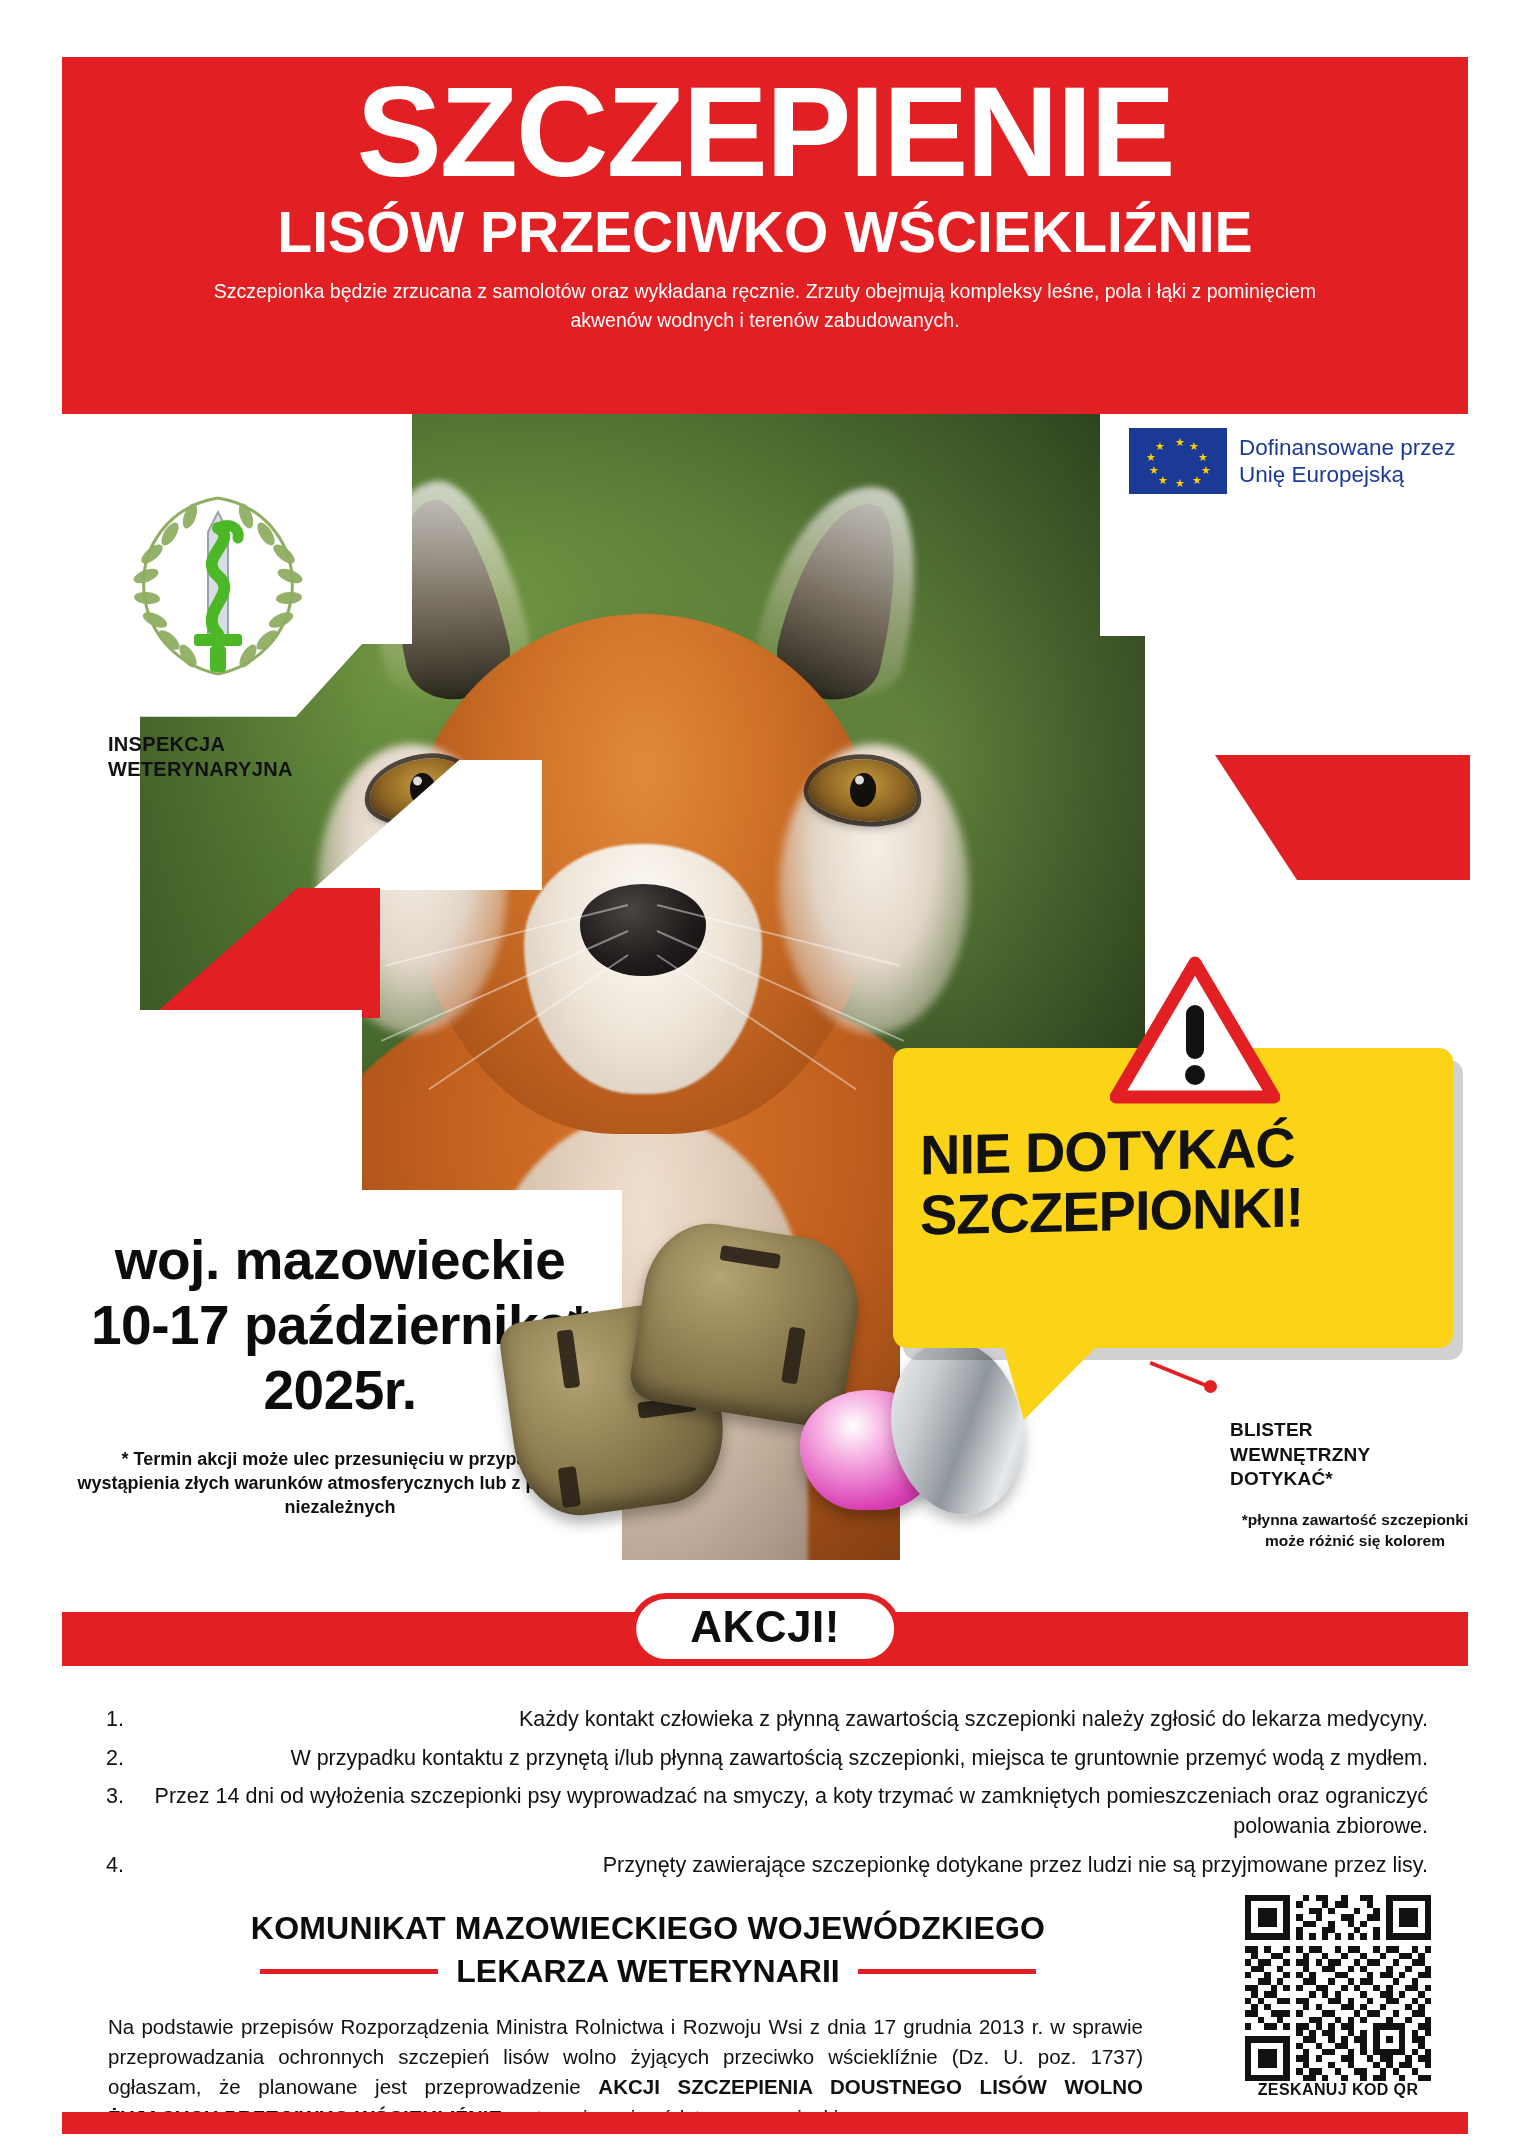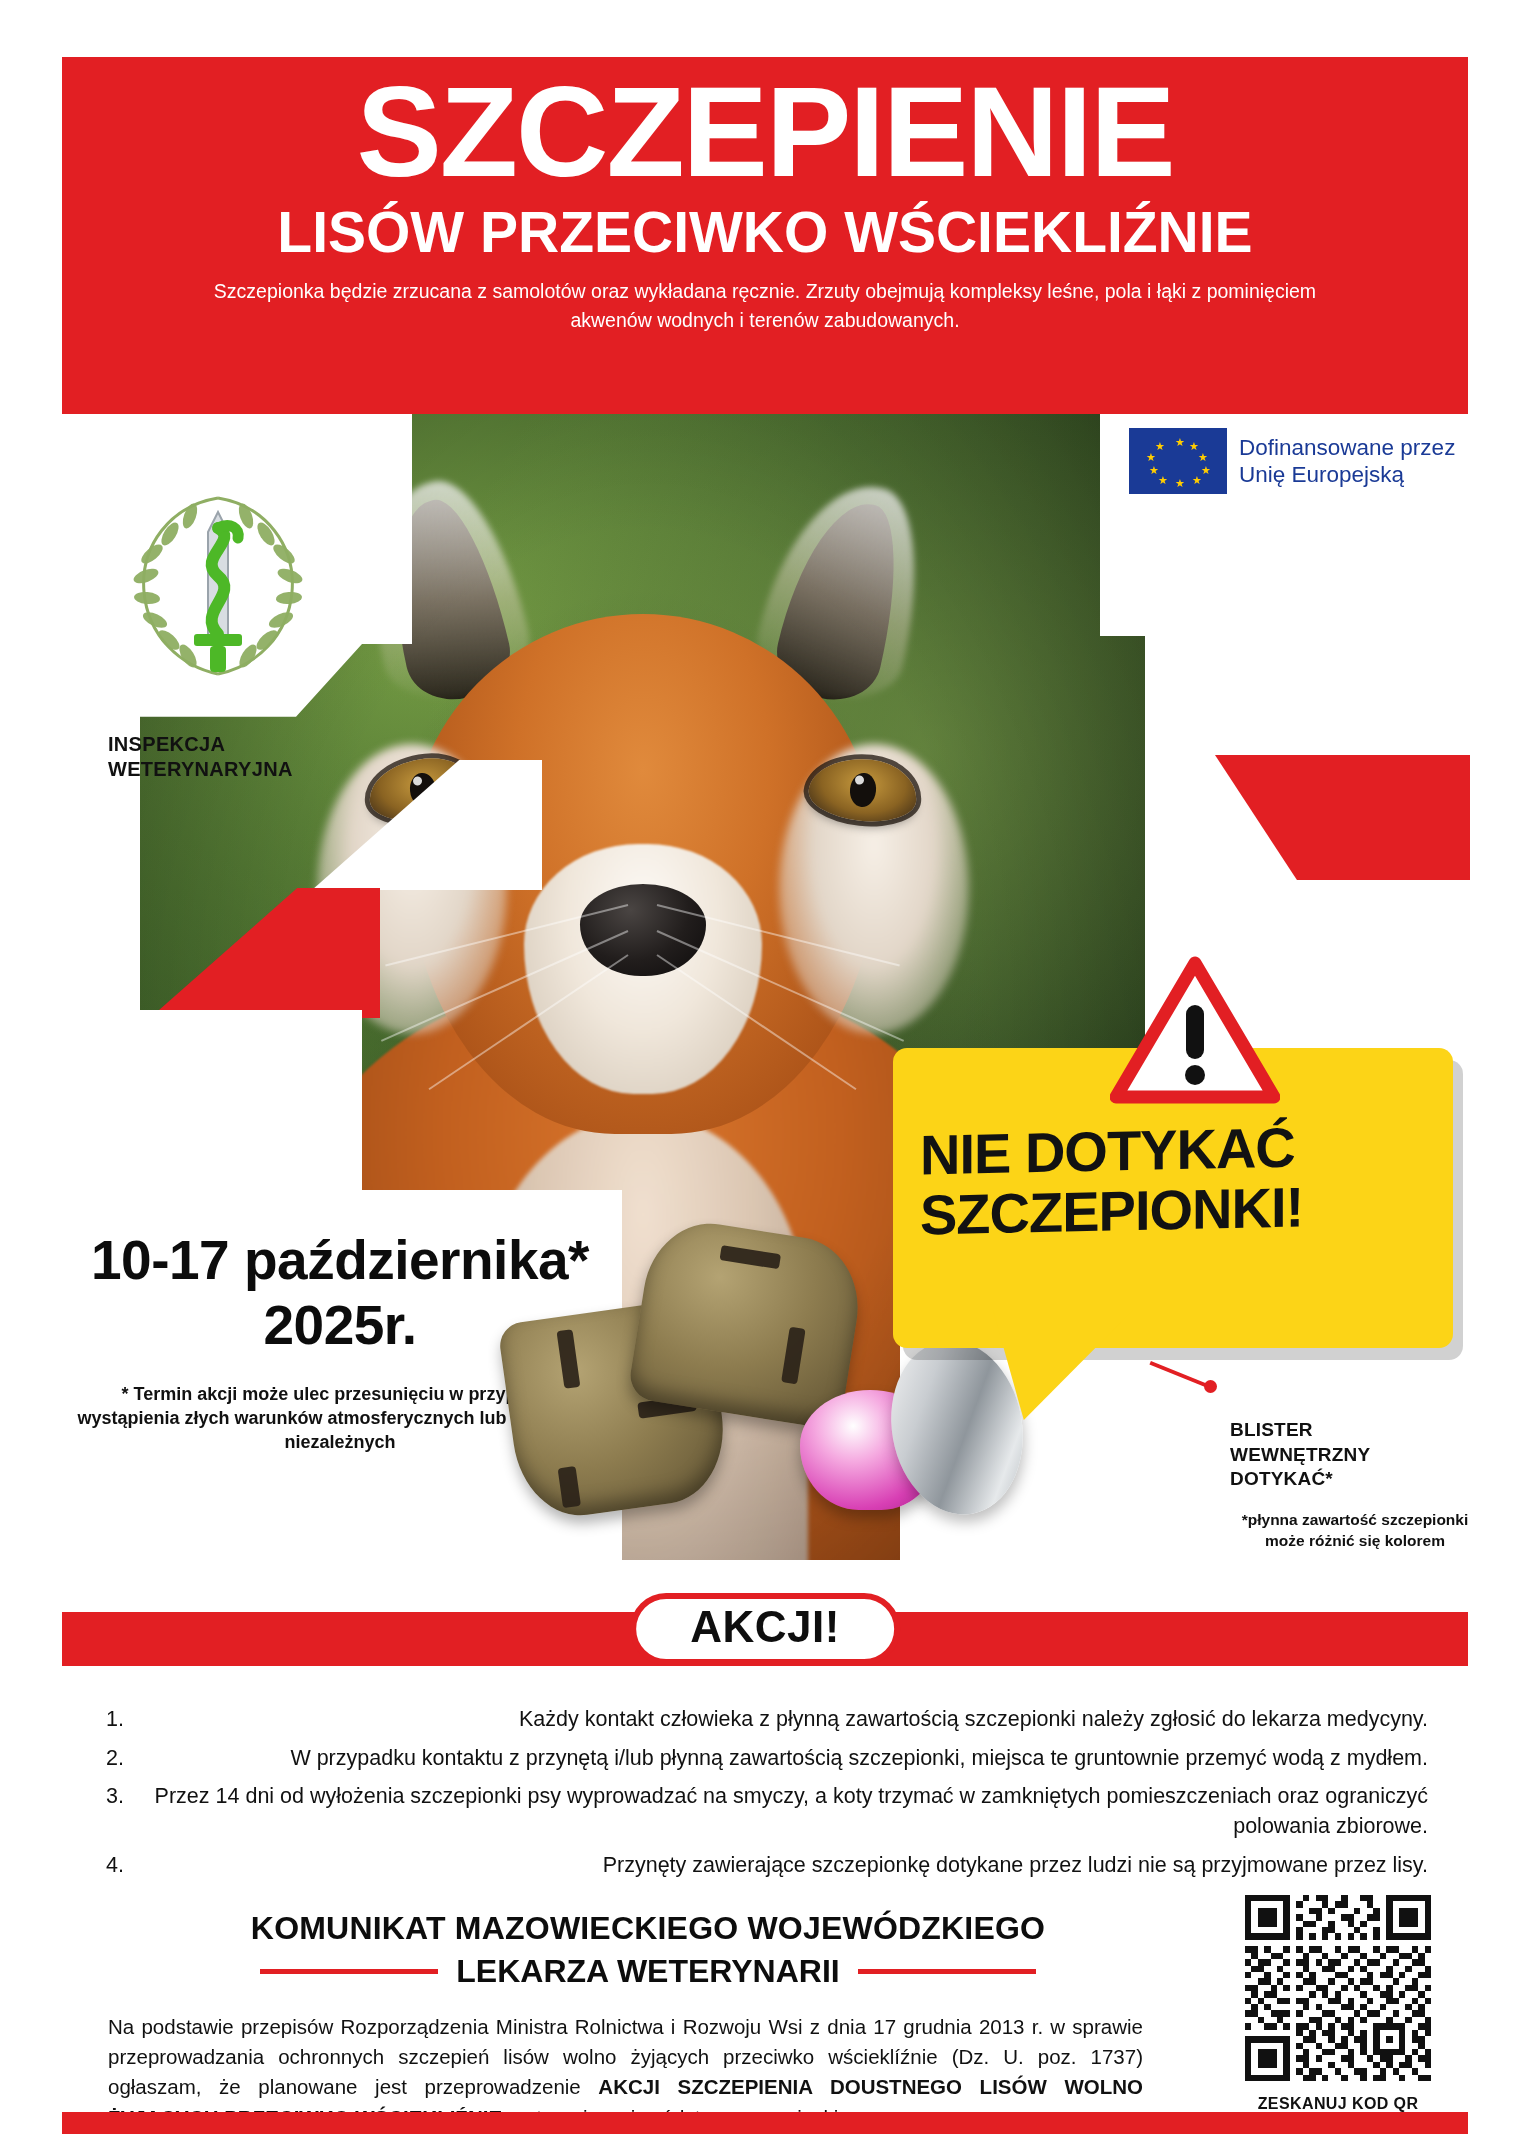--- a/index.html
+++ b/index.html
@@ -655,21 +655,20 @@
     width: 200px;
     text-align: center;
   }
   .qr {
     width: 186px;
     height: 186px;
     margin: 0 auto;
     background: #ffffff;
   }
   .qr-caption {
-    margin-top: 14px;
     font-weight: bold;
     font-size: 16px;
     letter-spacing: .4px;
     color: #111;
   }
 
   
   .bottom-strip {
     position: absolute;
     left: 62px;
@@ -793,20 +792,21 @@
       <rect x="76" y="150" width="48" height="12" rx="3" fill="#4db827"></rect>
       <rect x="92" y="162" width="16" height="26" rx="4" fill="#4db827"></rect>
     </svg>
   </div>
   <div class="vet-caption">
     <div>INSPEKCJA</div>
     <div>WETERYNARYJNA</div>
   </div>
 
   <div class="date-block">
+    <div class="date-line">woj. mazowieckie</div>
     <div class="date-line">10-17 października*</div>
     <div class="date-line">2025r.</div>
     <div class="date-note">* Termin akcji może ulec przesunięciu w przypadku wystąpienia złych warunków atmosferycznych lub z przyczyn niezależnych</div>
   </div>
 
   <div class="baits">
     <div class="bait b1">
       <div class="bait-slot" style="left:58px;top:14px;width:16px;height:58px"></div>
       <div class="bait-slot" style="left:128px;top:96px;width:58px;height:16px"></div>
       <div class="bait-slot" style="left:40px;top:150px;width:18px;height:40px"></div>

